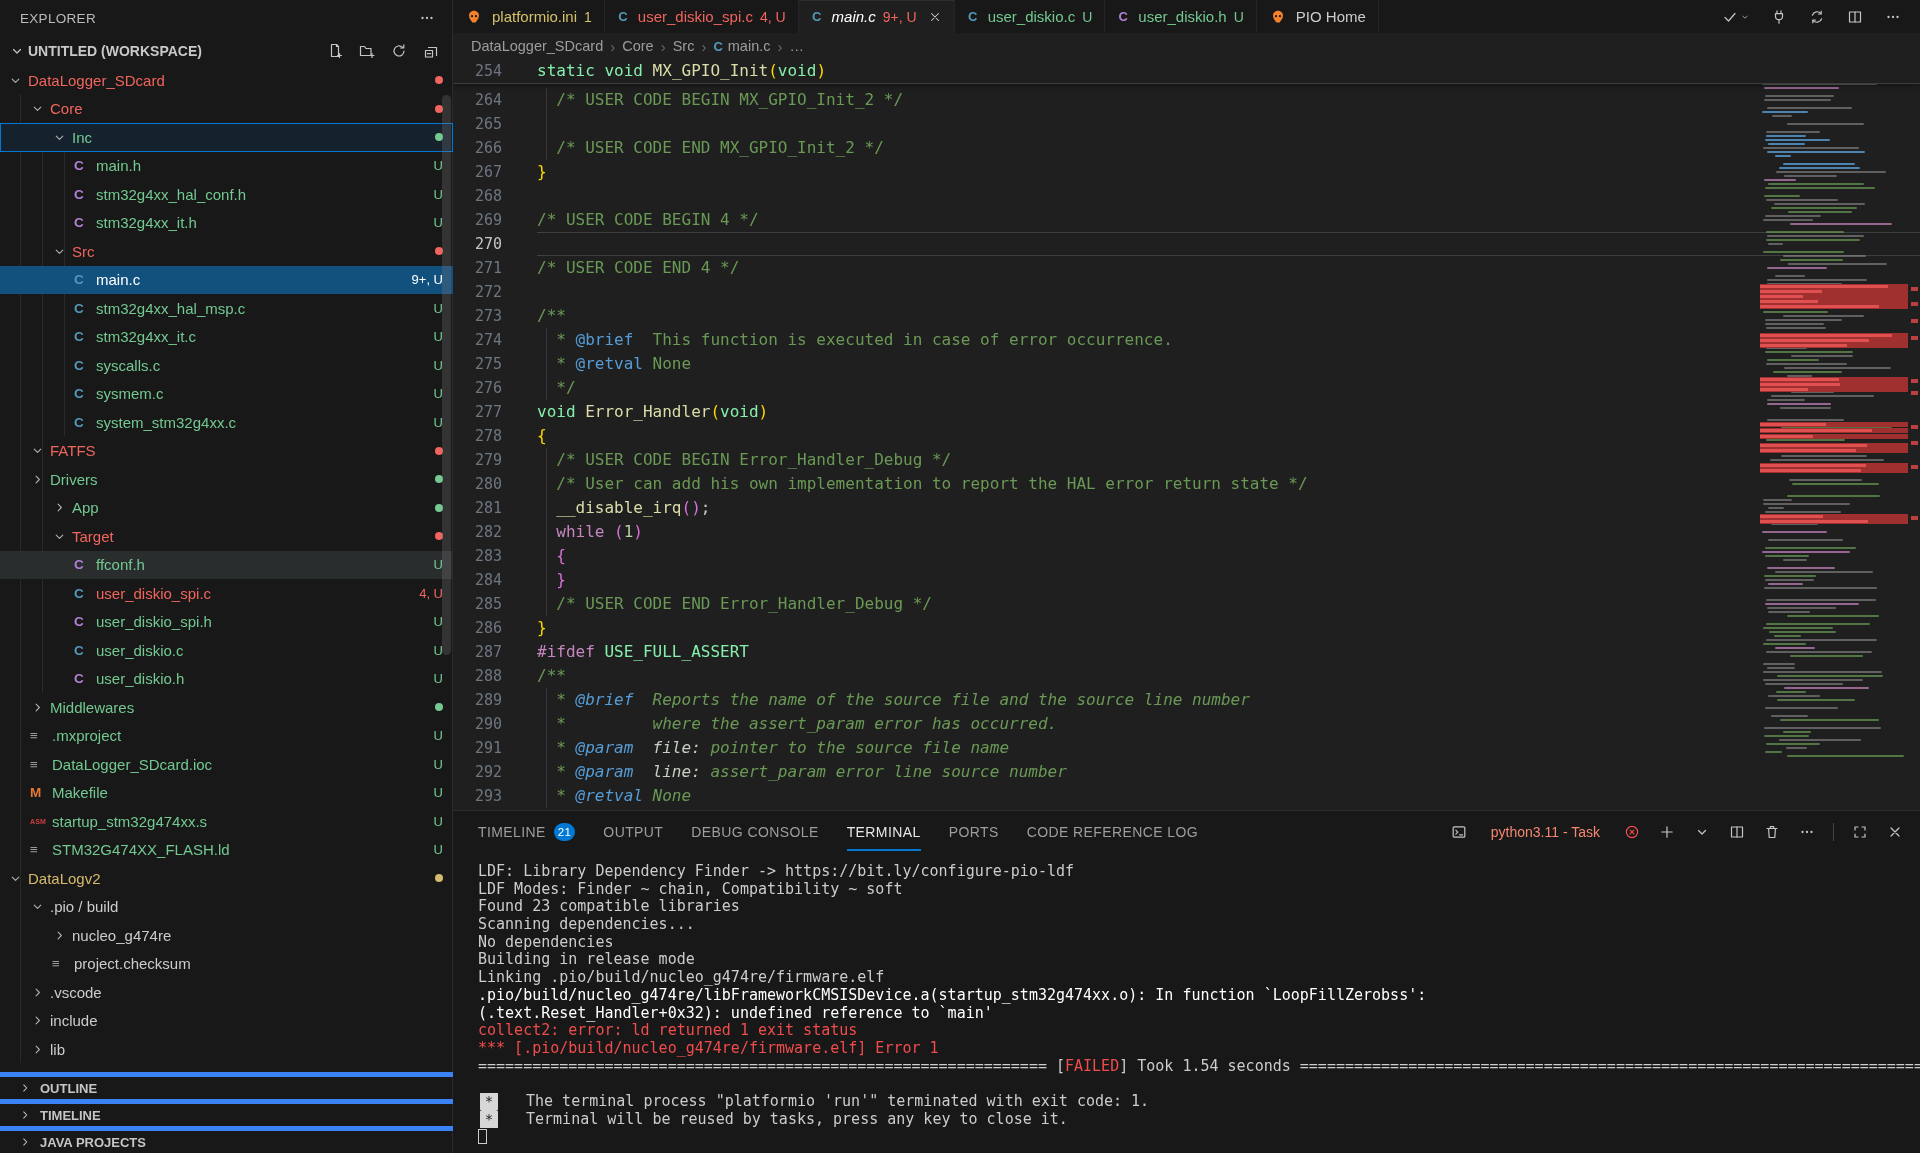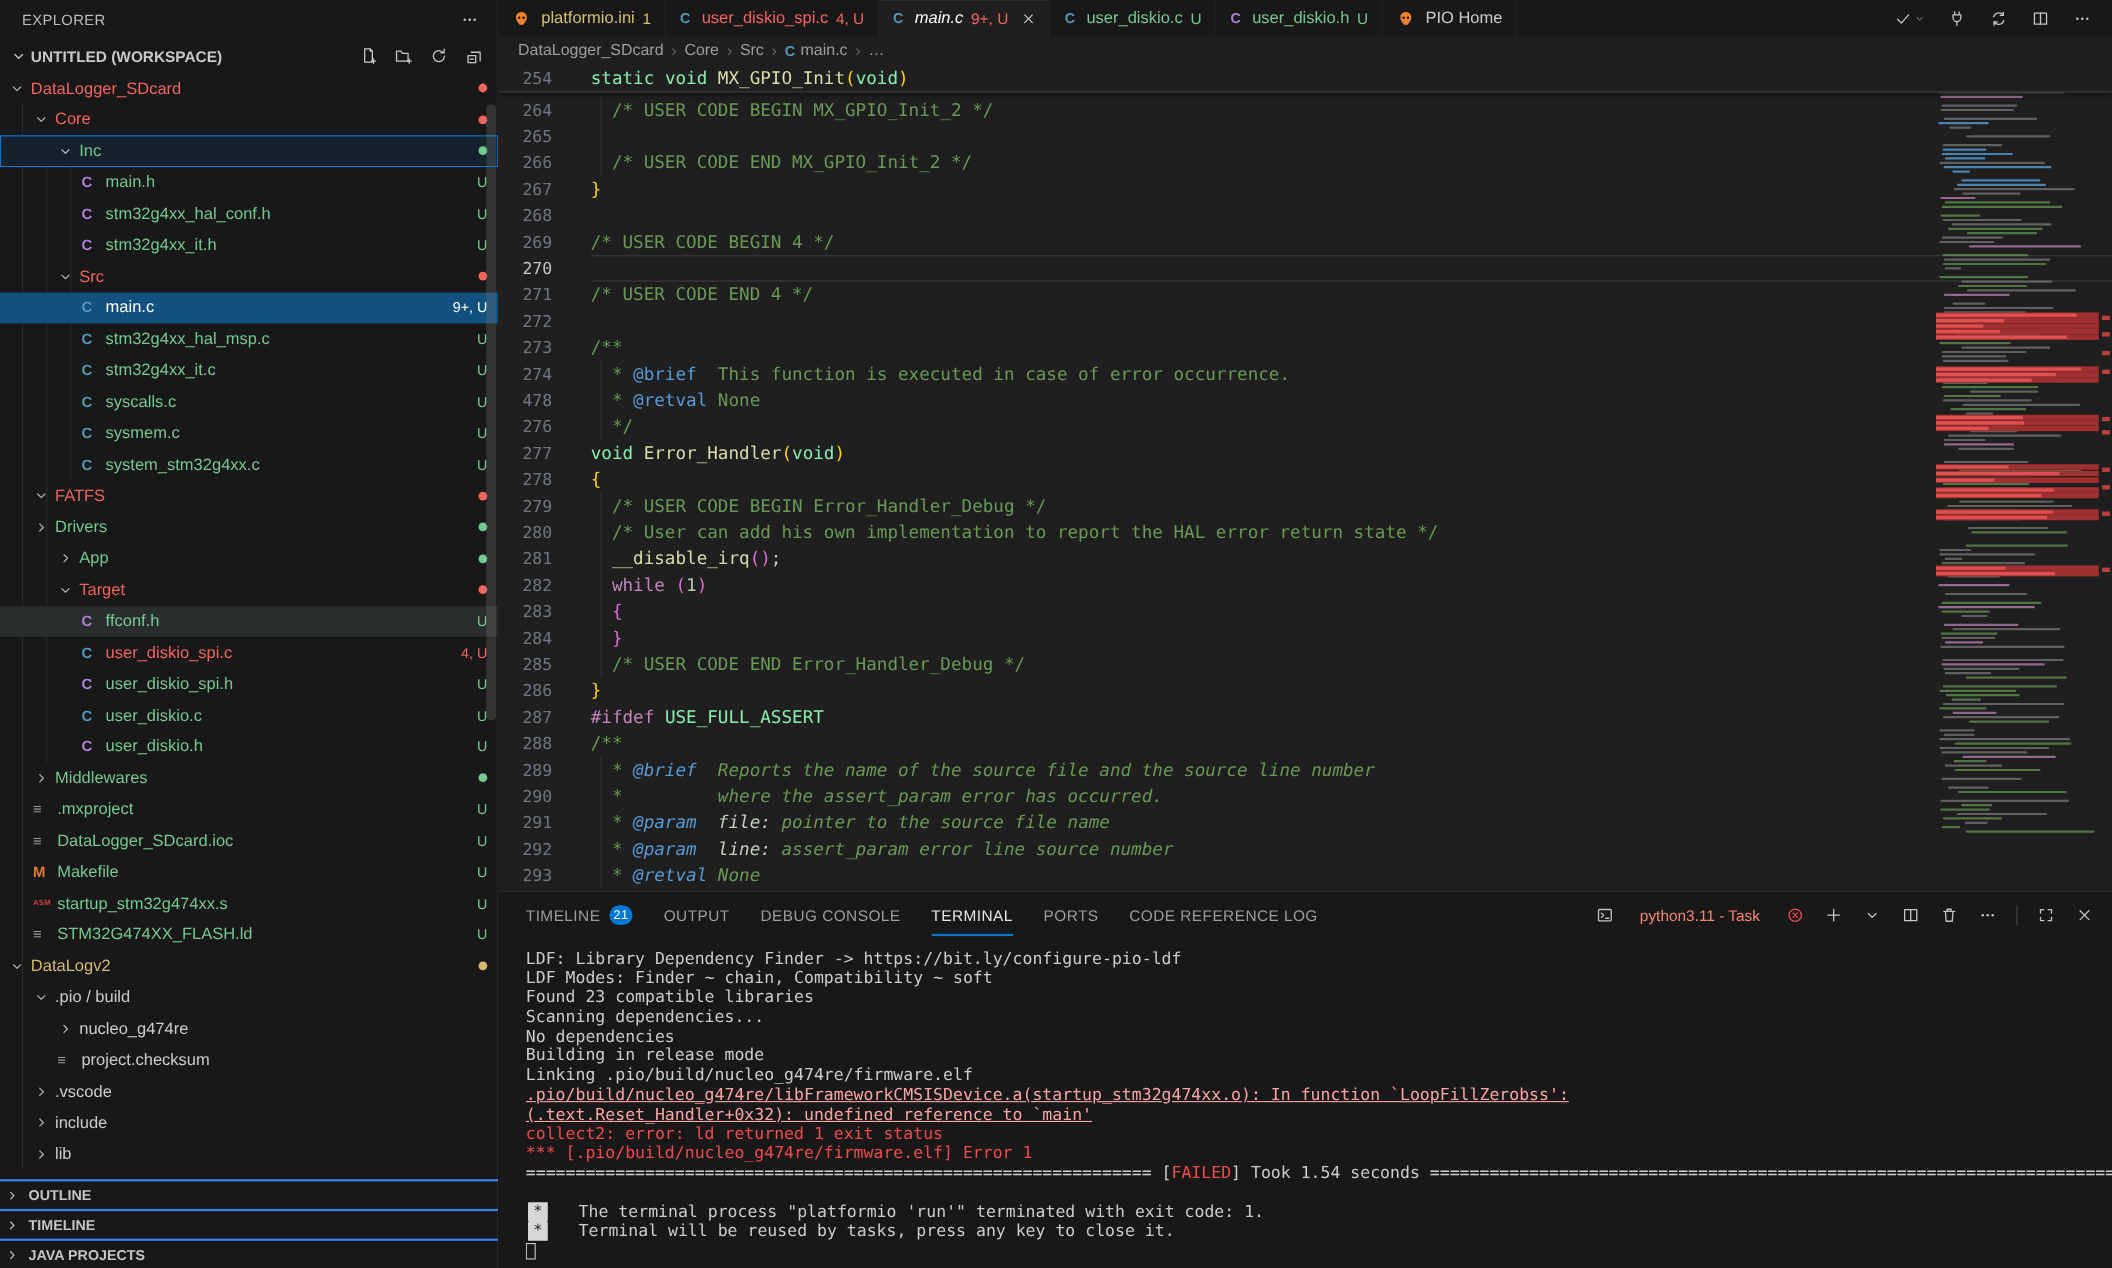--- a/index.html
+++ b/index.html
@@ -34,22 +34,22 @@
   .clr-g { color:#73c991; } .dot-g { background:#73c991; }
   .clr-y { color:#d6ba6d; } .dot-y { background:#d6ba6d; }
   .clr-w { color:#ffffff; }
   .clr-d { color:#cccccc; }
   .trow.sel { background:#12507e; }
   .trow.sel .tlabel, .trow.sel .tbadge { color:#ffffff; }
   .trow.foc { box-shadow: inset 0 0 0 1px #0078d4; background:#15222e; }
   .trow.hov { background:#2a2d2e; }
   .tguide { position:absolute; width:1px; background:#3a3a3a; opacity:.55; }
   .sb-sections { position:absolute; left:0; bottom:0; width:453px; }
-  .sb-sec { height:27px; display:flex; align-items:center; gap:4px; padding-left:0;
-            border-top:2px solid #3b82f6; font-weight:bold; font-size:13px; color:#c5c5c5; cursor:pointer; }
+  .sb-sec { height:27px; display:flex; align-items:center; gap:4px; padding-left:14px;
+            border-top:5px solid #3b82f6; font-weight:bold; font-size:13px; color:#c5c5c5; cursor:pointer; }
   .sb-scroll { position:absolute; right:1px; top:95px; width:9px; height:560px;
                background:rgba(121,121,121,.28); border-radius:5px; }
 
   
   .mainarea { position:absolute; left:453px; top:0; width:1467px; height:1153px; background:#1f1f1f; }
 
   
   .tabbar { position:absolute; left:0; top:0; width:1467px; height:33px; background:#181818;
             display:flex; align-items:stretch; }
   .tabs { display:flex; }
@@ -108,21 +108,21 @@
   .pbadge { background:#0078d4; color:#fff; border-radius:9px; min-width:19px; height:18px;
             display:inline-flex; align-items:center; justify-content:center; font-size:11.5px; padding:0 4px; }
   .pactions { flex:1; display:flex; align-items:center; justify-content:flex-end; gap:13px; color:#c5c5c5; }
   .task-chip { display:flex; align-items:center; gap:21px; }
   .task-label { color:#f48771; font-size:14px; }
   .psep { width:1px; height:18px; background:#444; margin:0 2px; }
 
   .terminal { position:absolute; left:0; top:42px; width:1467px; height:301px; padding:10px 0 0 25px;
               font-family:"DejaVu Sans Mono", monospace; font-size:15px; }
   .trmline { height:17.7px; line-height:17.7px; white-space:pre; overflow:hidden; }
-  .tl-t { color:#cccccc; } .tl-y { color:#fca5a5;text-decoration:underline; } .tl-r { color:#f14c4c; }
+  .tl-t { color:#cccccc; } .tl-y { color:#ffffff; } .tl-r { color:#f14c4c; }
   .mkrow { display:flex; align-items:center; }
   .mkbox { flex:none; width:18px; height:19px; background:#d7d7d7; color:#1e1e1e; border-radius:2px;
            display:inline-flex; align-items:center; justify-content:center; font-size:14px; margin:0 28px 0 2px; }
   .curblk { display:inline-block; width:9px; height:15px; border:1px solid #cccccc; vertical-align:middle; }
 
   svg.ic { display:block; }
 </style>
 </head>
 <body>
 
@@ -666,21 +666,21 @@
           </div>
           <div class="cline">
             <span class="lnum">273</span>
             <span class="ltext"><span class="s-c">/**</span></span>
           </div>
           <div class="cline guide">
             <span class="lnum">274</span>
             <span class="ltext"><span class="s-c">  * </span><span class="s-a">@brief</span><span class="s-c">  This function is executed in case of error occurrence.</span></span>
           </div>
           <div class="cline guide">
-            <span class="lnum">478</span>
+            <span class="lnum">275</span>
             <span class="ltext"><span class="s-c">  * </span><span class="s-a">@retval</span><span class="s-c"> None</span></span>
           </div>
           <div class="cline guide">
             <span class="lnum">276</span>
             <span class="ltext"><span class="s-c">  */</span></span>
           </div>
           <div class="cline">
             <span class="lnum">277</span>
             <span class="ltext"><span class="s-k">void</span><span class="s-t"> </span><span class="s-f">Error_Handler</span><span class="s-b1">(</span><span class="s-k">void</span><span class="s-b1">)</span></span>
           </div>

